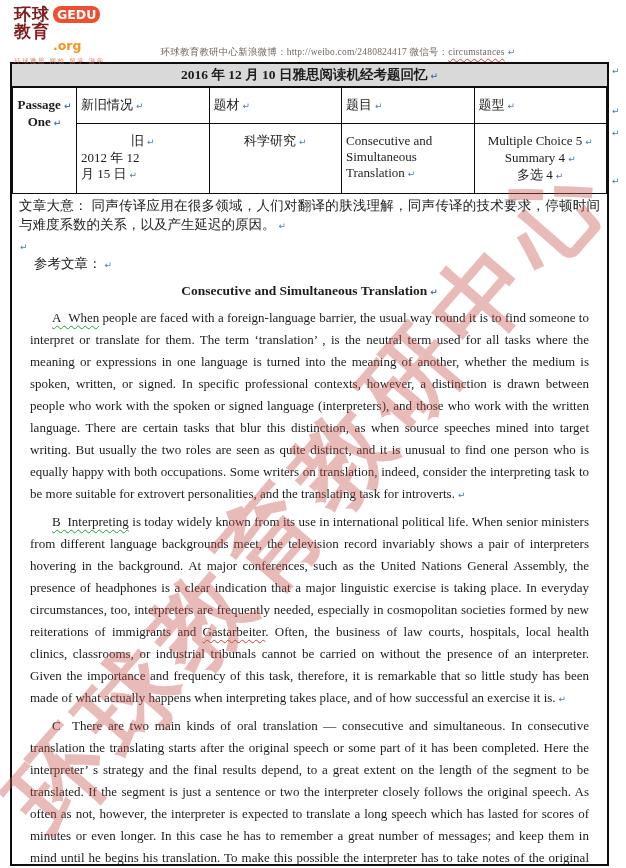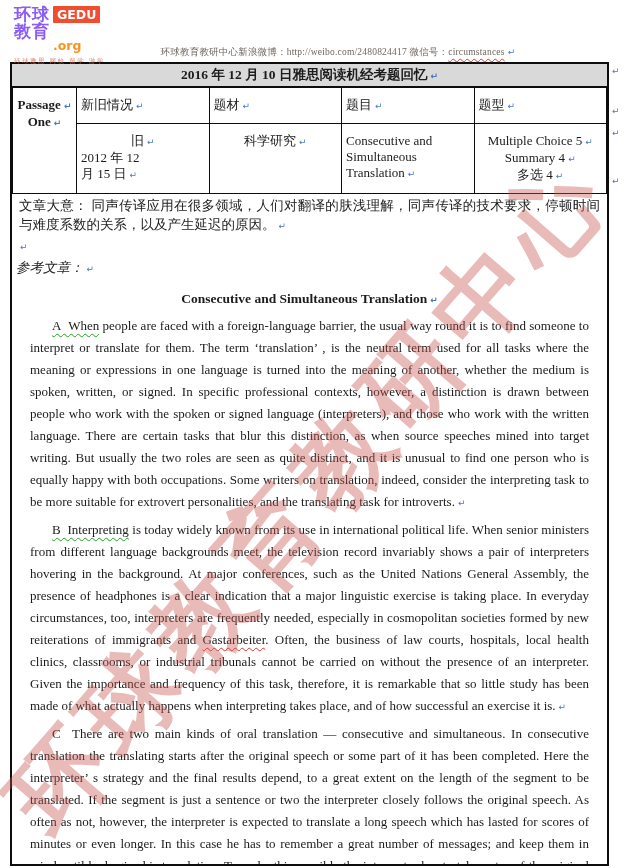--- a/index.html
+++ b/index.html
@@ -12,23 +12,23 @@
     position:absolute; left:-126px; top:441px; width:872px; height:110px;
     font-size:96px; font-weight:bold; letter-spacing:11px; line-height:108px;
     color:rgba(200,84,78,0.40); white-space:nowrap; text-align:center;
     transform:rotate(-49deg); pointer-events:none; z-index:20;
     font-family:"DejaVu Serif","Liberation Serif",serif;
   }
 
   
   .logo { position:absolute; left:14px; top:6px; z-index:3; }
   .logo-row { display:flex; align-items:flex-start; }
-  .logo-cn { color:#8b5cf6; font-weight:bold; font-size:17px; line-height:17px; font-family:"DejaVu Sans","Liberation Sans",sans-serif; letter-spacing:1px; }
+  .logo-cn { color:#7f1d1d; font-weight:bold; font-size:17px; line-height:17px; font-family:"DejaVu Sans","Liberation Sans",sans-serif; letter-spacing:1px; }
   .logo-right { margin-left:3px; display:flex; flex-direction:column; align-items:flex-start; }
-  .gedu-box { background:#f04e30; color:#fff; font-weight:bold; font-size:12.5px; line-height:14px; padding:2px 4px 1px 4px; font-family:"DejaVu Sans","Liberation Sans",sans-serif; border-radius:1px; }
+  .gedu-box { background:#f04e30; color:#fff; font-weight:bold; font-size:12.5px; line-height:14px; padding:2px 4px 1px 4px; font-family:"DejaVu Sans","Liberation Sans",sans-serif; border-radius:8px; }
   .org-text { color:#f7941d; font-weight:bold; font-size:12.5px; line-height:14px; font-family:"DejaVu Sans","Liberation Sans",sans-serif; margin-top:16px; }
   .logo-tagline { margin-top:4px; font-size:6.5px; color:#e0735f; letter-spacing:1.5px; font-family:"DejaVu Sans","Liberation Sans",sans-serif; opacity:0.85; white-space:nowrap; }
 
   
   .weibo-line { position:absolute; top:46px; left:60px; right:10px; text-align:center; font-size:9.5px; color:#70665f; letter-spacing:0.2px; z-index:3; }
 
   
   .sq-g { text-decoration:underline; text-decoration-style:wavy; text-decoration-color:#1fa11f; text-decoration-thickness:1px; text-underline-offset:3px; text-decoration-skip-ink:none; }
   .sq-r { text-decoration:underline; text-decoration-style:wavy; text-decoration-color:#d83a2e; text-decoration-thickness:1px; text-underline-offset:3px; text-decoration-skip-ink:none; }
 
@@ -45,21 +45,21 @@
   td.c-passage { width:64px; text-align:center; font-weight:bold; padding-top:2px; }
   td.c-old { width:92px; }
   td.c-subj { width:73px; vertical-align:middle; text-align:center; }
   td.c-title { width:139px; }
   td.c-type { padding-left:38px;text-align:center; }
   .cell-line { display:block; }
   .cell-line.center { text-align:center; }
 
   .summary { padding:2px 7px 0 7px; font-size:13.5px; line-height:19px; text-align:justify; }
   .blank-line { height:18px; padding-left:8px; line-height:18px; }
-  .ref-line { padding-left:4px; font-size:13.5px; line-height:27px;font-style:italic; }
+  .ref-line { padding-left:22px; font-size:13.5px; line-height:19px; }
 
   .article { padding:0 18px; }
   .article-title { text-align:center; font-weight:bold; font-size:13.5px; line-height:20px; margin-top:6px; }
   .article p { font-size:13px; line-height:22px; text-align:justify; text-indent:22px; margin-top:5px; color:#1b1b1b; }
   .mark-line { padding-left:2px; line-height:17.6px; }
 </style>
 </head>
 <body>
 
 <div class="page">

